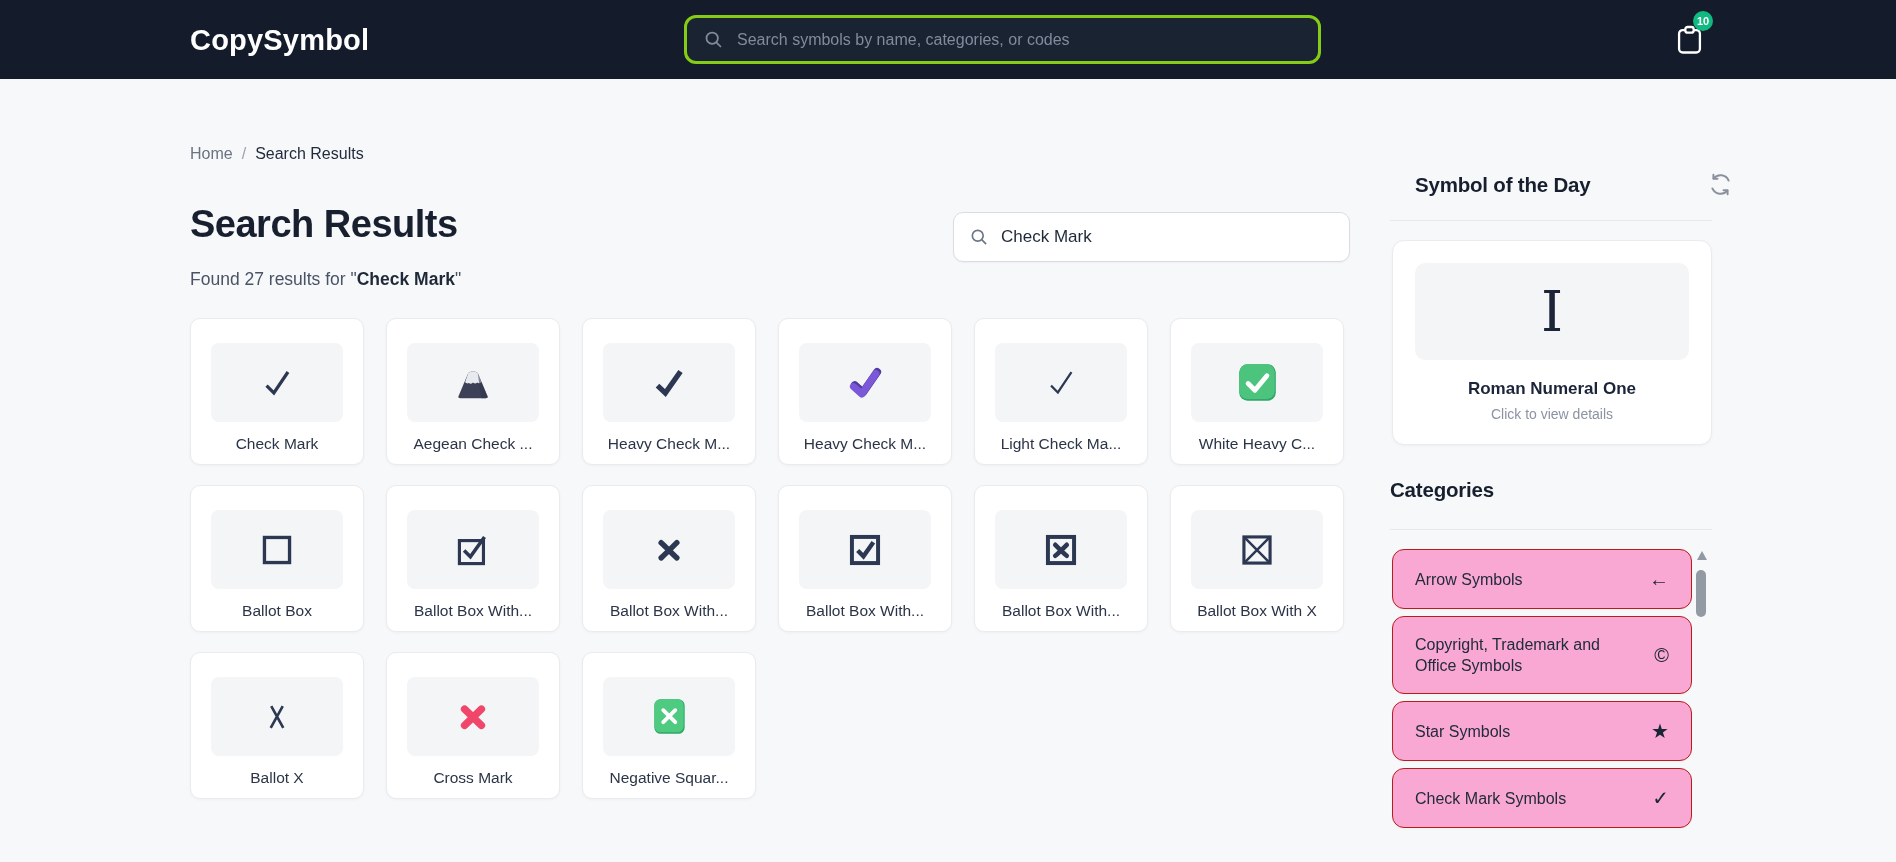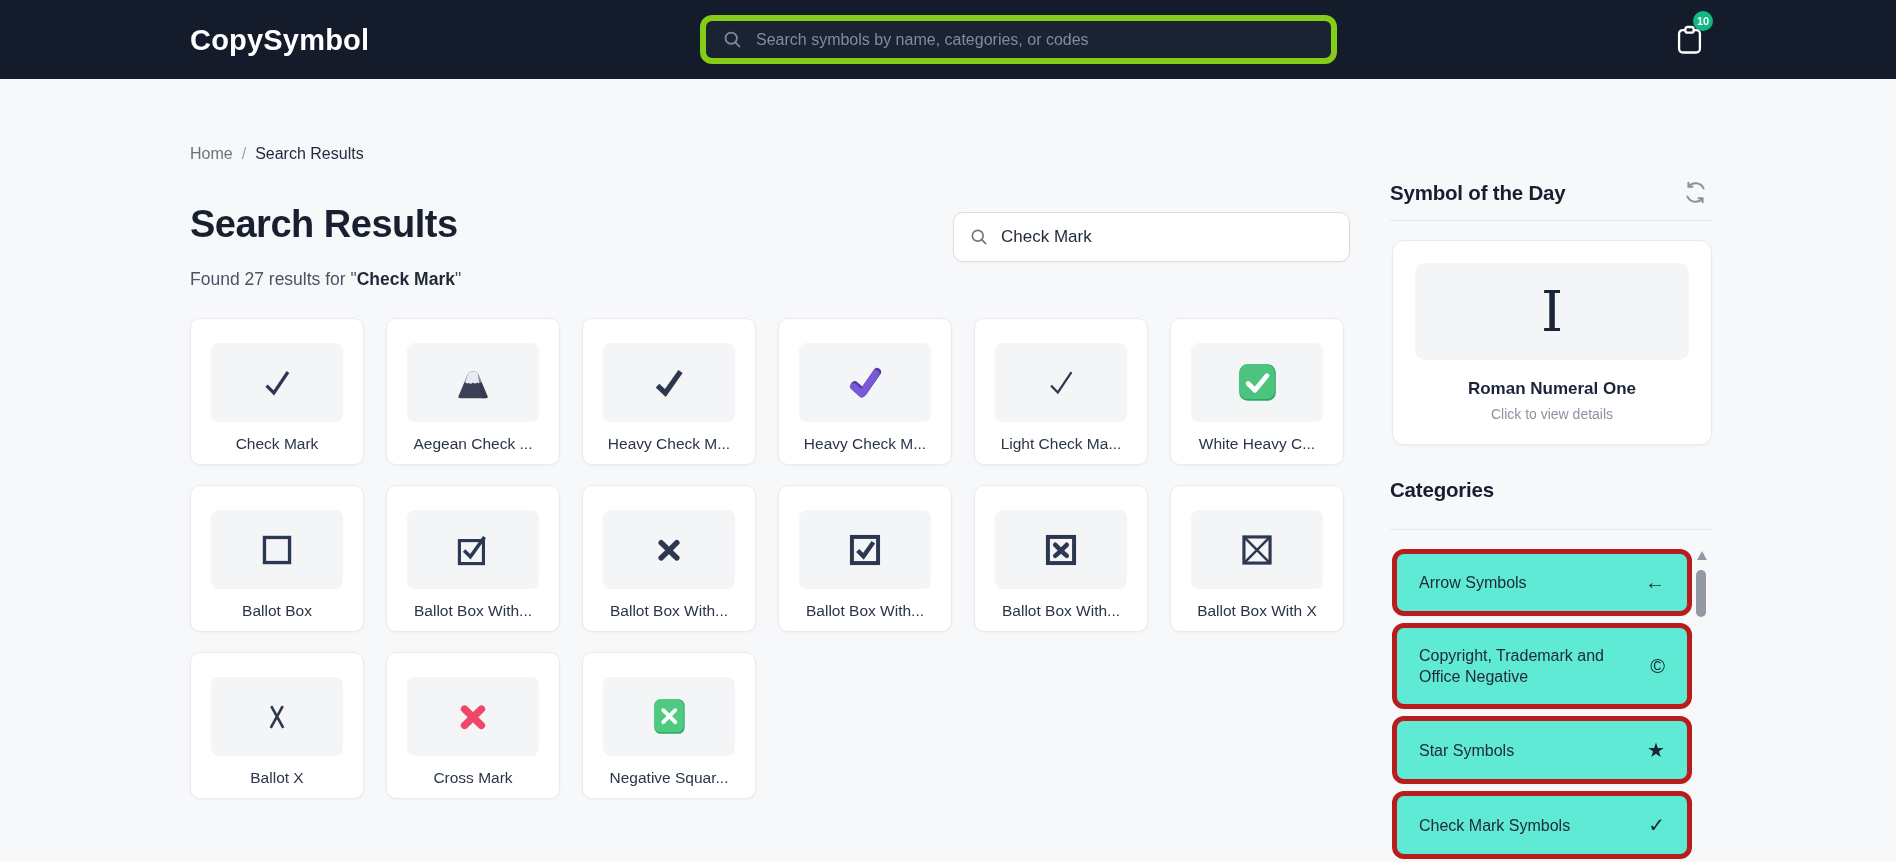--- a/index.html
+++ b/index.html
@@ -5,22 +5,22 @@
   * { margin:0; padding:0; box-sizing:border-box; }
   html,body { width:1896px; height:862px; overflow:hidden; }
   body { font-family:"Liberation Sans","DejaVu Sans",sans-serif; background:#f7f8fa; color:#1c2534; }
   #page { position:relative; width:1896px; height:862px; }
 
   
   .topbar { position:absolute; left:0; top:0; width:1896px; height:79px; background:#141c2b; }
   .logo { position:absolute; left:190px; top:50%; transform:translateY(-50%);
           font-size:29px; font-weight:800; color:#ffffff; letter-spacing:.2px; cursor:pointer; }
   .hsearch { position:absolute; left:684px; top:15px; width:637px; height:49px;
-             background:#1a2332; border:6px solid #84cc16; border-radius:12px;
-             display:flex; align-items:center; padding:0 16px;margin-left:16px; }
+             background:#1a2332; border:3px solid #84cc16; border-radius:12px;
+             display:flex; align-items:center; padding:0 16px; }
   .hsearch svg { flex:0 0 auto; margin-right:13px; }
   .hsearch input { flex:1; background:transparent; border:none; outline:none;
                    font-family:inherit; font-size:16px; color:#d7dce4; }
   .hsearch input::placeholder { color:#828b9b; }
   .clip { position:absolute; left:1672px; top:24px; width:34px; height:34px; background:none; border:none; cursor:pointer; }
   .clip .badge { position:absolute; left:21px; top:-13px; min-width:20px; height:20px; border-radius:50%;
                  background:#10b981; color:#fff; font-size:11px; font-weight:700;
                  display:flex; align-items:center; justify-content:center; font-family:inherit; }
 
   
@@ -49,35 +49,35 @@
   .card .sym { height:79px; background:#f4f5f7; border-radius:8px;
                display:flex; align-items:center; justify-content:center; }
   .card .sym svg { width:46px; height:46px; }
   .card .lbl { margin-top:13px; text-align:center; font-size:15.5px; font-weight:500;
                color:#2b3547; white-space:nowrap; overflow:hidden; }
 
   
   aside { position:absolute; left:1390px; top:0; width:322px; height:862px; }
   .side-head { position:absolute; left:0; width:322px; display:flex; align-items:center; justify-content:space-between; }
   .side-head h3 { font-size:20.5px; font-weight:700; color:#171f2e; letter-spacing:-.2px; }
-  .sh1 { top:180px; }
+  .sh1 { top:172px;margin-left:25px; }
   .refresh-btn { background:none; border:none; cursor:pointer; width:26px; height:26px; padding:0; margin-right:4px; }
   .divider { position:absolute; left:0; width:322px; height:1px; background:#e6e8ec; }
   .d1 { top:220px; } .d2 { top:529px; }
   .sotd-card { position:absolute; left:2px; top:240px; width:320px; height:205px; background:#fff;
                border:1px solid #e9ebee; border-radius:12px; box-shadow:0 1px 3px rgba(20,24,40,.04);
                padding:22px 22px 0; cursor:pointer; }
   .sotd-panel { height:97px; background:#f4f5f7; border-radius:10px;
                 display:flex; align-items:center; justify-content:center; }
   .roman { font-family:"DejaVu Serif","Liberation Serif",serif; font-size:56px; color:#1b2438; line-height:1; }
   .sotd-name { margin-top:19px; text-align:center; font-size:17px; font-weight:700; color:#1b2438; }
   .sotd-hint { margin-top:7px; text-align:center; font-size:14px; color:#8b93a2; }
   .sh2 { top:478px; }
   #cat-list { position:absolute; left:2px; top:549px; width:300px; }
-  .cat-item { background:#5eead4; border:5px solid #b91c1c; border-radius:12px; min-height:60px;
+  .cat-item { background:#f9a8d4; border:1px solid #b91c1c; border-radius:12px; min-height:60px;
               margin-bottom:7px; padding:17px 22px; display:flex; align-items:center;
               justify-content:space-between; cursor:pointer; box-shadow:0 1px 2px rgba(20,24,40,.03); }
   .cat-item .clabel { font-size:16px; font-weight:500; color:#222b3a; line-height:21px; max-width:225px; }
   .cat-item .csym { font-size:20px; color:#1c2534; flex:0 0 auto; margin-left:10px; }
   .sb { position:absolute; left:306px; top:551px; width:11px; height:311px; }
   .sb-arrow { width:0; height:0; margin:0 auto; border-left:5.5px solid transparent;
               border-right:5.5px solid transparent; border-bottom:9px solid #9199a4; }
   .sb-thumb { position:absolute; left:0; top:19px; width:10px; height:47px; border-radius:5px;
               background:#939aa4; cursor:grab; }
 </style>
@@ -297,21 +297,21 @@
     </div>
     <div class="divider d2"></div>
 
     <div id="cat-list">
   <div class="cat-item">
     <span class="clabel">Arrow Symbols</span>
     <span class="csym">←</span>
   </div>
 
   <div class="cat-item">
-    <span class="clabel">Copyright, Trademark and Office Negative</span>
+    <span class="clabel">Copyright, Trademark and Office Symbols</span>
     <span class="csym">©</span>
   </div>
 
   <div class="cat-item">
     <span class="clabel">Star Symbols</span>
     <span class="csym">★</span>
   </div>
 
 
   <div class="cat-item">

